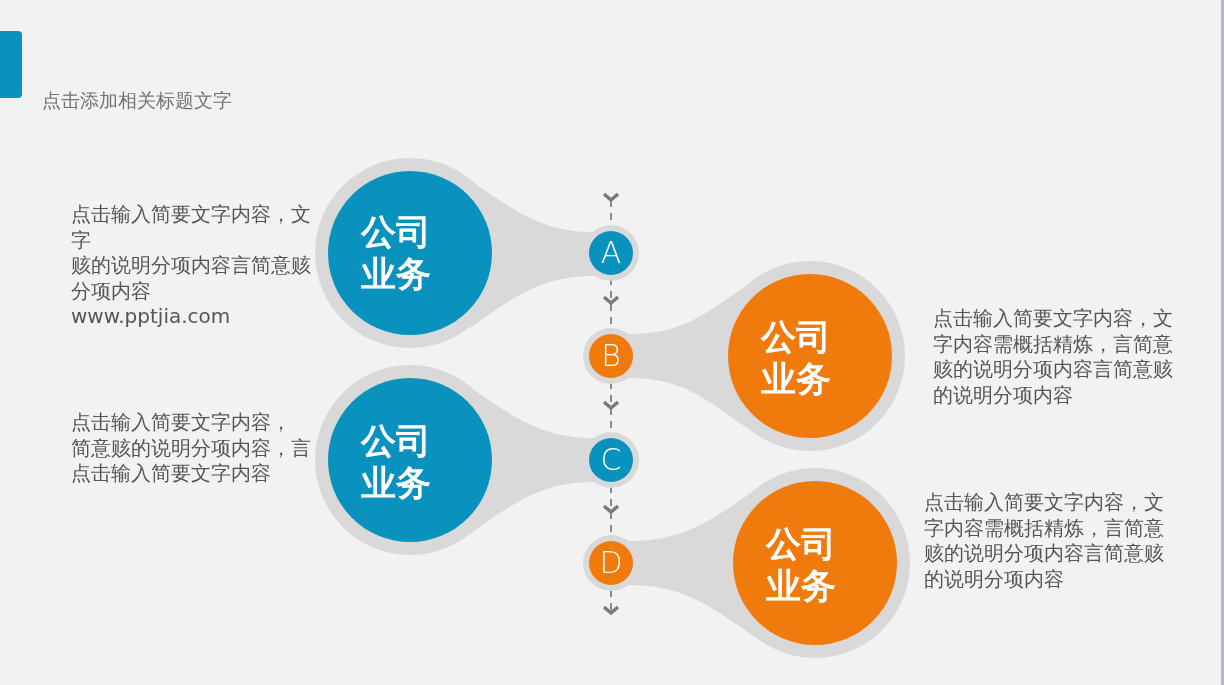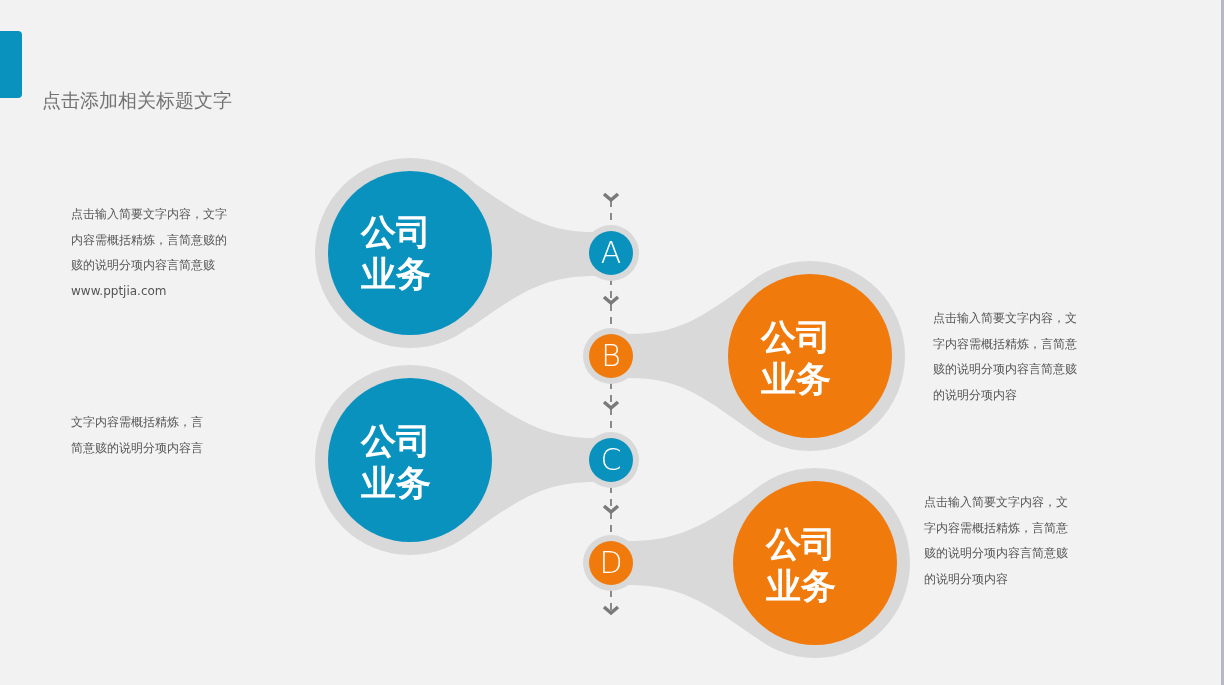--- a/index.html
+++ b/index.html
@@ -3,21 +3,21 @@
   <meta charset="utf-8">
   <style>
     html, body { margin:0; padding:0; }
     body { width:1224px; height:685px; background:#f2f2f2; position:relative; overflow:hidden; font-family:"DejaVu Sans", sans-serif; }
     .accent-bar { position:absolute; left:0; top:31px; width:22px; height:67px; background:#0a92bf; border-radius:0 4px 4px 0; }
     .title { position:absolute; left:42px; top:48px; font-size:19px; color:#737373;margin-top:40px; }
     .right-edge { position:absolute; right:0; top:0; width:3px; height:685px; background:#b8b8c4; }
     svg.diagram { position:absolute; left:0; top:0; }
     .big-label { position:absolute; width:132px; text-align:center; color:#fff; font-weight:bold; font-size:35px; line-height:42px; }
     .node-letter { position:absolute; width:40px; text-align:center; color:#fff; font-size:30px; line-height:40px; font-family:"DejaVu Sans", sans-serif; font-weight:300; }
-    .desc { position:absolute; font-size:12px; line-height:25.5px; color:#555; }
+    .desc { position:absolute; font-size:20px; line-height:25.5px; color:#555; }
     .desc .spaced { letter-spacing:11px; }
   </style>
 </head>
 <body>
 
 <div class="accent-bar"></div>
 <div class="title">点击添加相关标题文字</div>
 <div class="right-edge"></div>
 
 <svg class="diagram" width="1224" height="685" viewBox="0 0 1224 685">
@@ -82,32 +82,33 @@
   <div>业务</div>
 </div>
 
 <div class="node-letter" style="left:591px; top:233px;">A</div>
 <div class="node-letter" style="left:591px; top:336px;">B</div>
 <div class="node-letter" style="left:591px; top:440px;">C</div>
 <div class="node-letter" style="left:591px; top:543px;">D</div>
 
 <div class="desc" style="left:71px; top:202px; width:250px;">
   <div>点击输入简要文字内容，文字</div>
-  <div>内容需概括精炼，言简意赅的</div>
   <div>赅的说明分项内容言简意赅</div>
+  <div>分项内容</div>
   <div>www.pptjia.com</div>
 </div>
 <div class="desc" style="left:933px; top:306px; width:240px;">
   <div>点击输入简要文字内容，文</div>
   <div>字内容需概括精炼，言简意</div>
   <div>赅的说明分项内容言简意赅</div>
   <div>的说明分项内容</div>
 </div>
 <div class="desc" style="left:71px; top:410px; width:240px;">
-  <div>文字内容需概括精炼，言</div>
-  <div>简意赅的说明分项内容言</div>
+  <div>点击输入简要文字内容，</div>
+  <div>简意赅的说明分项内容，言</div>
+  <div>点击输入简要文字内容</div>
 </div>
 <div class="desc" style="left:924px; top:490px; width:240px;">
   <div>点击输入简要文字内容，文</div>
   <div>字内容需概括精炼，言简意</div>
   <div>赅的说明分项内容言简意赅</div>
   <div>的说明分项内容</div>
 </div>
 
 </body></html>

